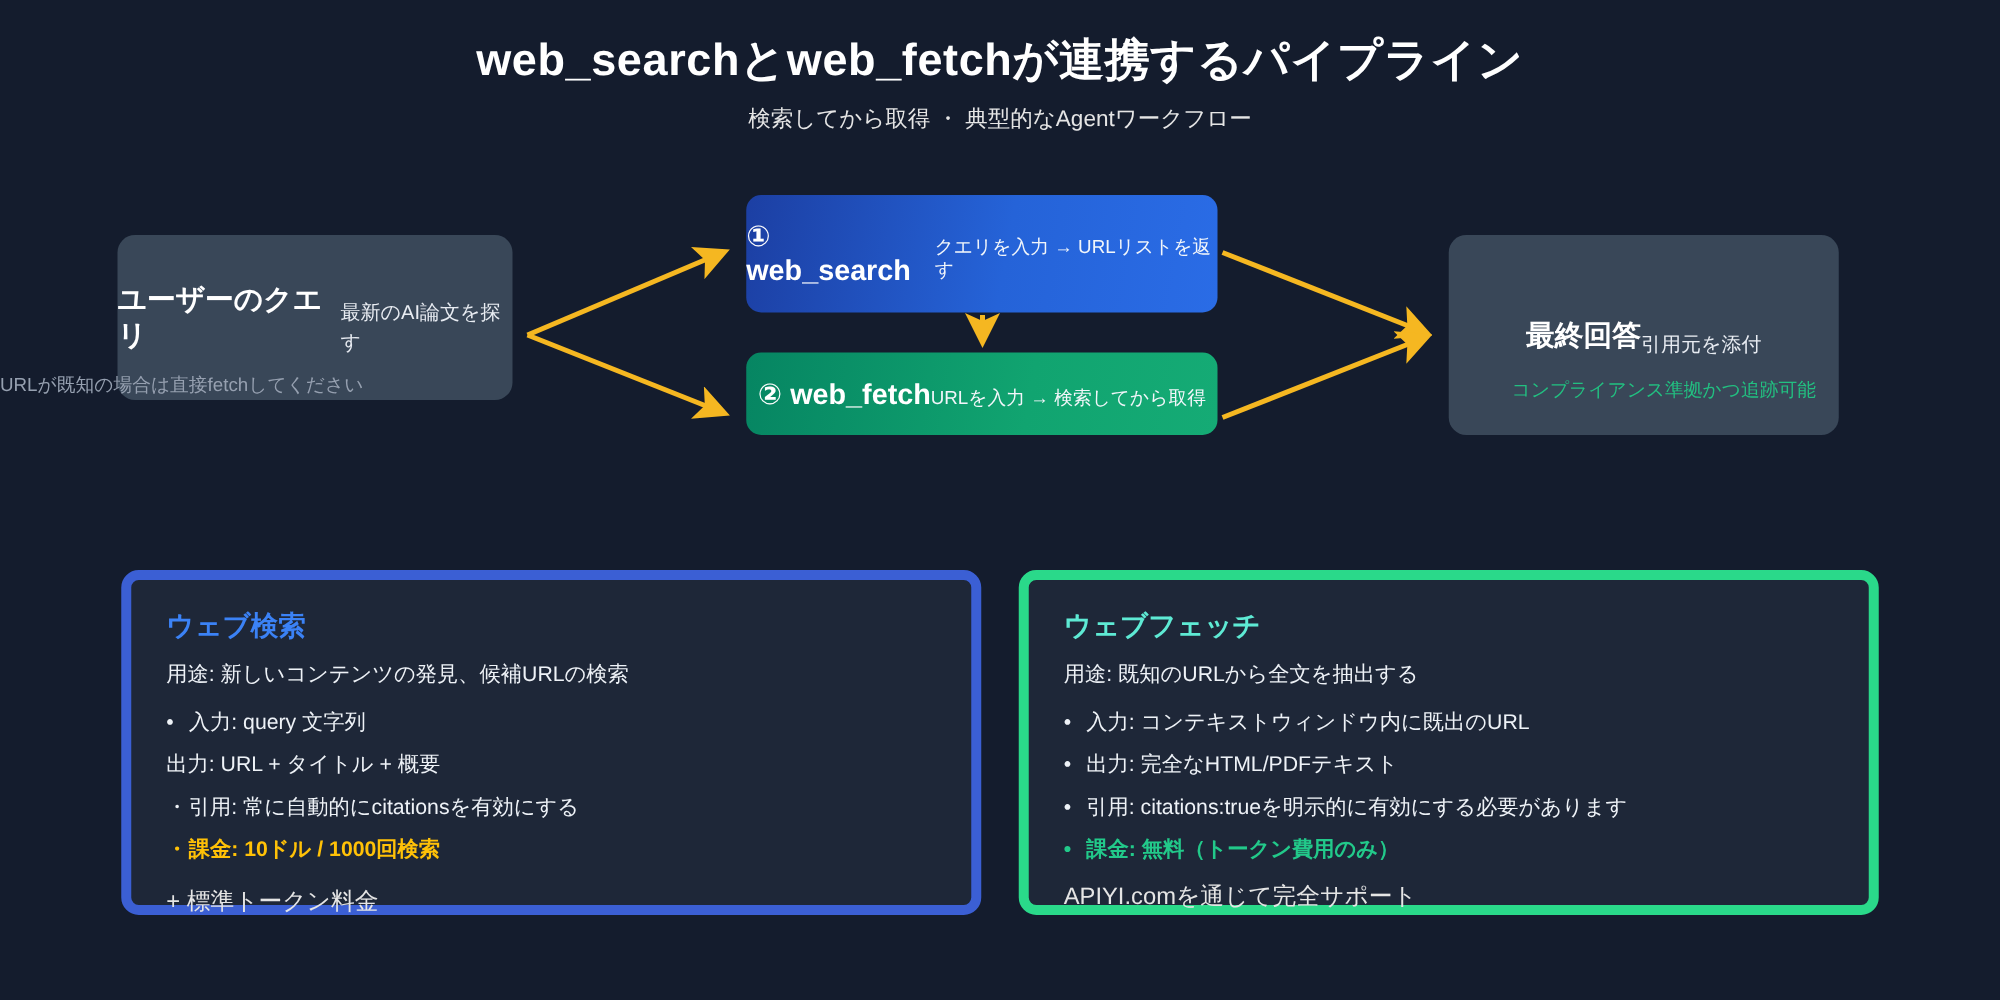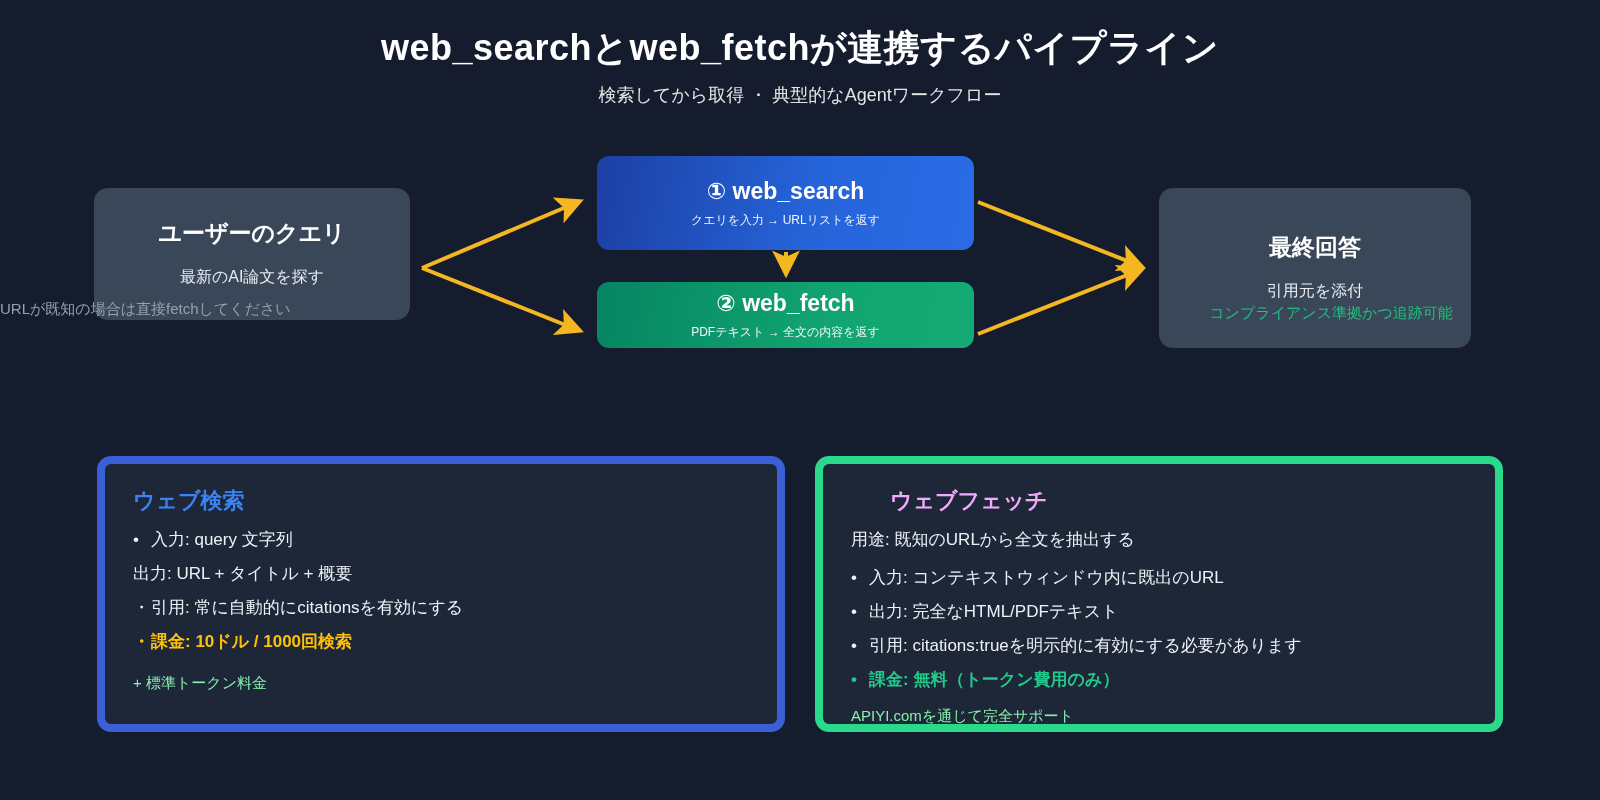--- a/index.html
+++ b/index.html
@@ -52,23 +52,23 @@
     left: 0;
     width: 1600px;
     height: 440px;
     pointer-events: none;
   }
 
   .node {
     position: absolute;
     box-sizing: border-box;
     border-radius: 12px;
-    text-align: right;
+    text-align: left;
     display: flex;
-    flex-direction: column;
+    flex-direction: row;
     align-items: center;
     justify-content: center;
   }
 
   .node-side {
     background: #394758;
     border-radius: 14px;
   }
   .node-title {
     font-size: 23px;
@@ -136,21 +136,21 @@
     width: 377px;
     height: 66px;
     background: linear-gradient(100deg, #068562 0%, #11a470 60%, #15ab75 100%);
   }
   .step-title {
     font-size: 23px;
     font-weight: bold;
     color: #ffffff;
   }
   .step-sub {
-    font-size: 12px;
+    font-size: 15px;
     color: #f2f6fa;
     margin-top: 7px;
   }
 
   
   .panels {
     position: absolute;
     top: 456px;
     left: 0;
     width: 1600px;
@@ -176,21 +176,21 @@
     width: 688px;
     border-color: #2ad98a;
   }
   .panel-heading {
     font-size: 22px;
     font-weight: bold;
     margin: 0 0 14px 0;
     line-height: 1.2;
   }
   #panel-search .panel-heading { color: #3b82f6; }
-  #panel-fetch .panel-heading { color: #f0abfc; margin-left: 39px; }
+  #panel-fetch .panel-heading { color: #5eead4; }
 
   .panel-purpose {
     font-size: 17px;
     color: #eef2f7;
     margin-bottom: 14px;
     line-height: 1.4;
   }
   .panel-list {
     list-style: none;
     margin: 0;
@@ -210,22 +210,22 @@
     flex: 0 0 18px;
     color: #eef2f7;
     font-size: 17px;
   }
   .bullet.none { color: transparent; width: 0; flex: 0 0 0; }
   li.highlight-amber .bullet,
   li.highlight-amber .li-text { color: #ffc107; font-weight: bold; }
   li.highlight-green .bullet,
   li.highlight-green .li-text { color: #22c98a; font-weight: bold; }
   .panel-footer {
-    font-size: 15px;
-    color: #86efac;
+    font-size: 19px;
+    color: #e5e5e5;
     margin-top: 14px;
     line-height: 1.4;
   }
   #panel-search .panel-footer { margin-top: 18px; }
 </style>
 </head>
 <body>
 
 <div class="header">
   <div class="title">web_searchとweb_fetchが連携するパイプライン</div>
@@ -263,36 +263,37 @@
     <span class="node-sub-dim">URLが既知の場合は直接fetchしてください</span>
   </div>
 
   <div class="node" id="web-search-node">
     <div class="step-title">① web_search</div>
     <div class="step-sub">クエリを入力 → URLリストを返す</div>
   </div>
 
   <div class="node" id="web-fetch-node">
     <div class="step-title">② web_fetch</div>
-    <div class="step-sub">PDFテキスト → 全文の内容を返す</div>
+    <div class="step-sub">URLを入力 → 検索してから取得</div>
   </div>
 
   <div class="node node-side" id="final-answer-node">
     <div class="node-title">最終回答</div>
     <div class="node-sub">引用元を添付</div>
   </div>
   <div id="final-answer-extra">
     <span class="node-sub-green">コンプライアンス準拠かつ追跡可能</span>
   </div>
 </div>
 
 <div class="panels">
 
   <div class="panel" id="panel-search">
     <div class="panel-heading">ウェブ検索</div>
+    <div class="panel-purpose">用途: 新しいコンテンツの発見、候補URLの検索</div>
     <ul class="panel-list">
       <li>
         <span class="bullet">•</span>
         <span class="li-text">入力: query 文字列</span>
       </li>
       <li>
         <span class="bullet none"></span>
         <span class="li-text">出力: URL + タイトル + 概要</span>
       </li>
       <li>

